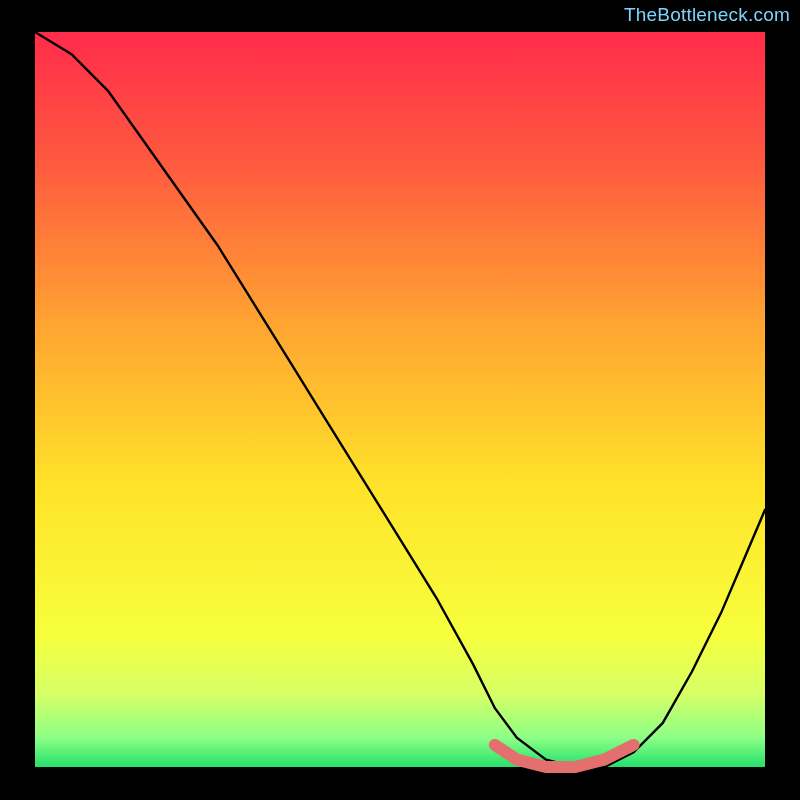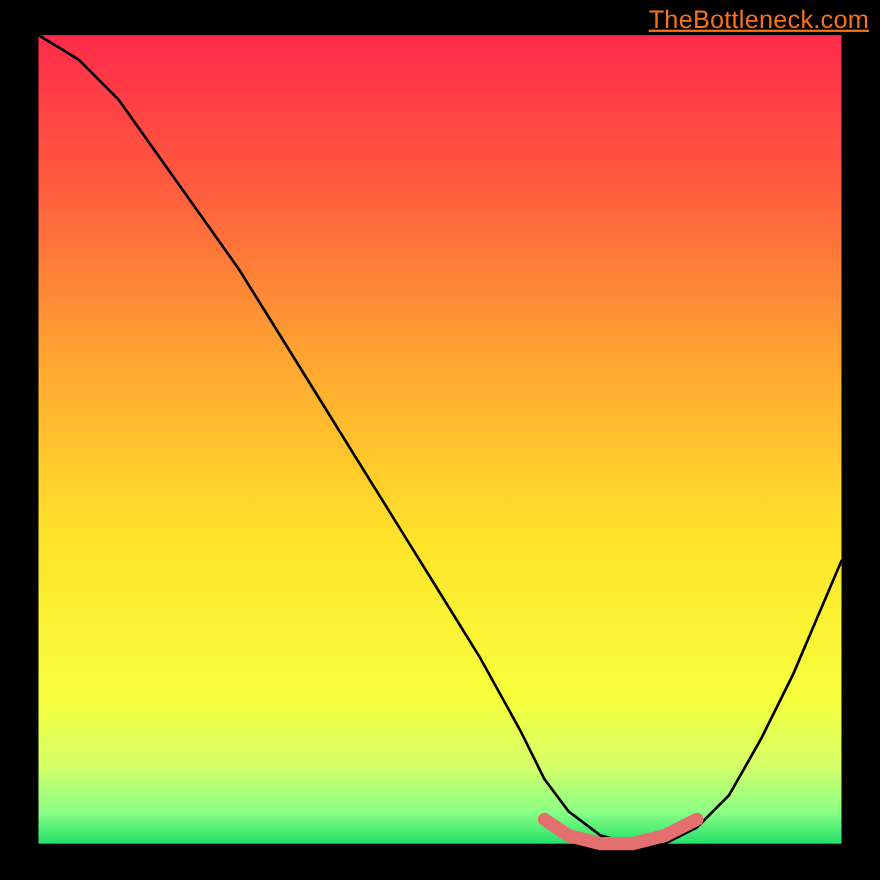--- a/index.html
+++ b/index.html
@@ -14,26 +14,25 @@
   .frame {
     position: relative;
     width: 800px;
     height: 800px;
     background: #000000;
   }
   .watermark {
     position: absolute;
     top: 4px;
     right: 10px;
-    color: #f97316;
-    font-size: 23px;
+    color: #7dd3fc;
+    font-size: 19px;
     font-weight: 400;
     letter-spacing: 0.2px;
     z-index: 5;
-    text-decoration: underline;
   }
   svg.plot {
     position: absolute;
     top: 0;
     left: 0;
     width: 800px;
     height: 800px;
   }
 </style>
 </head>

